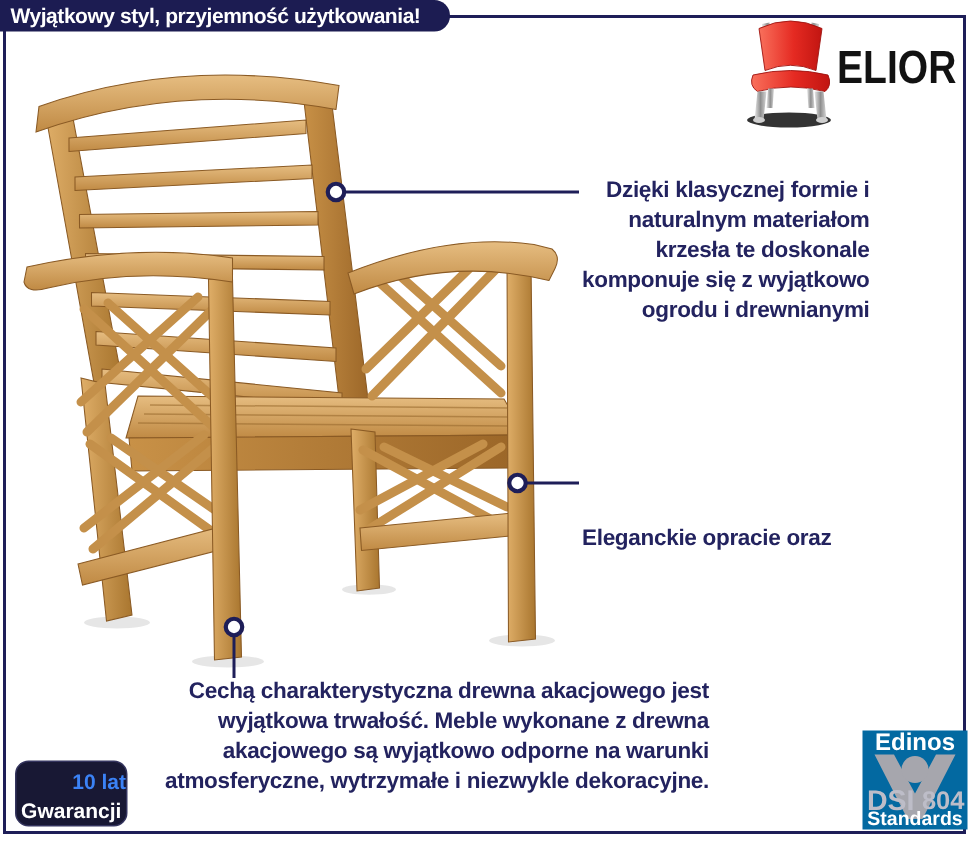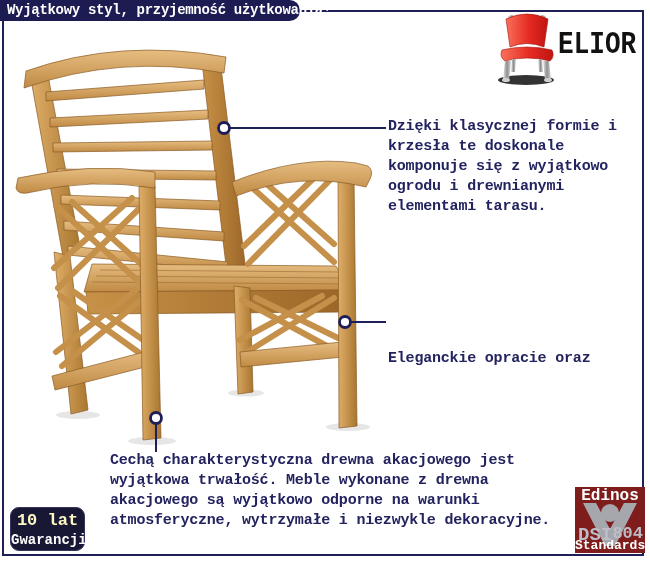--- a/index.html
+++ b/index.html
@@ -1,44 +1,44 @@
 <!DOCTYPE html>
 <html><head>
 <meta charset="utf-8">
 <style>
   html,body{margin:0;padding:0;background:#fff;}
   .stage{position:relative;width:650px;height:564px;background:#ffffff;overflow:hidden;
-         font-family:Liberation Mono, monospace;}
+         font-family:Liberation Sans, sans-serif;}
   
   .frame{position:absolute;left:2px;top:10px;width:642px;height:546px;
          border:2px solid #1e1e58;box-sizing:border-box;}
   
   .banner{position:absolute;left:0;top:0;height:21px;width:300px;background:#1c1c52;
           border-radius:0 11px 11px 0;color:#ffffff;font-weight:bold;font-size:14px;
           line-height:21px;padding-left:7px;letter-spacing:-0.3px;box-sizing:border-box;
           white-space:nowrap;z-index:5;}
   
   .logo{position:absolute;left:496px;top:10px;width:150px;height:72px;z-index:4;}
   .logo-text{position:absolute;left:62px;top:17px;font-size:31px;font-weight:bold;
              color:#121212;transform:scaleX(.84);transform-origin:left center;
              letter-spacing:0;}
   
   .callout{position:absolute;color:#23235f;font-weight:bold;font-size:15px;
-           line-height:20px;letter-spacing:-0.2px;white-space:nowrap;}
+           line-height:20px;letter-spacing:-0.2px;white-space:nowrap;text-align:right;}
   .co1{left:388px;top:117px;}
   .co2{left:388px;top:312px;margin-top:37px;}
   .co3{left:110px;top:451px;}
   
   .warranty{position:absolute;left:10px;top:507px;width:75px;height:44px;background:#181834;
             border:1px solid #34345e;border-radius:9px;text-align:center;z-index:6;
             box-sizing:border-box;}
-  .warranty .v{color:#fef9c3;font-weight:bold;font-size:17px;line-height:22px;margin-top:2px;}
+  .warranty .v{color:#3b82f6;font-weight:bold;font-size:14px;line-height:22px;margin-top:2px;text-align:right;}
   .warranty .l{color:#ffffff;font-weight:bold;font-size:14px;line-height:16px;}
   
-  .cert{position:absolute;left:575px;top:487px;width:70px;height:66px;background:#7f1d1d;
+  .cert{position:absolute;left:575px;top:487px;width:70px;height:66px;background:#0369a1;
         z-index:6;overflow:hidden;}
   .cert svg{position:absolute;left:0;top:0;}
   .cert .brand{position:absolute;left:0;top:0;width:100%;text-align:center;color:#fff;
                font-weight:bold;font-size:16px;line-height:18px;}
   .cert .dsi{position:absolute;left:3px;top:37px;color:#bdbdc8;font-weight:bold;font-size:19px;}
   .cert .n804{position:absolute;right:2px;top:37px;color:#bdbdc8;font-weight:bold;font-size:17px;}
   .cert .std{position:absolute;left:0;bottom:0;width:100%;text-align:center;color:#fff;
              font-weight:bold;font-size:13px;line-height:15px;}
   .scene{position:absolute;left:0;top:0;z-index:3;}
 </style>
@@ -155,24 +155,24 @@
       <line x1="351" y1="322" x2="386" y2="322" stroke-width="2"></line>
       <line x1="156" y1="424" x2="156" y2="452" stroke-width="2"></line>
       <circle cx="224" cy="128" r="5.5" fill="#ffffff" stroke-width="2.8"></circle>
       <circle cx="345" cy="322" r="5.5" fill="#ffffff" stroke-width="2.8"></circle>
       <circle cx="156" cy="418" r="5.5" fill="#ffffff" stroke-width="2.8"></circle>
     </g>
   </svg>
 
   <div class="callout co1">
     <div>Dzięki klasycznej formie i</div>
+    <div>naturalnym materiałom</div>
     <div>krzesła te doskonale</div>
     <div>komponuje się z wyjątkowo</div>
     <div>ogrodu i drewnianymi</div>
-    <div>elementami tarasu.</div>
   </div>
 
   <div class="callout co2">
     <div>Eleganckie opracie oraz</div>
   </div>
 
   <div class="callout co3">
     <div>Cechą charakterystyczna drewna akacjowego jest</div>
     <div>wyjątkowa trwałość. Meble wykonane z drewna</div>
     <div>akacjowego są wyjątkowo odporne na warunki</div>

